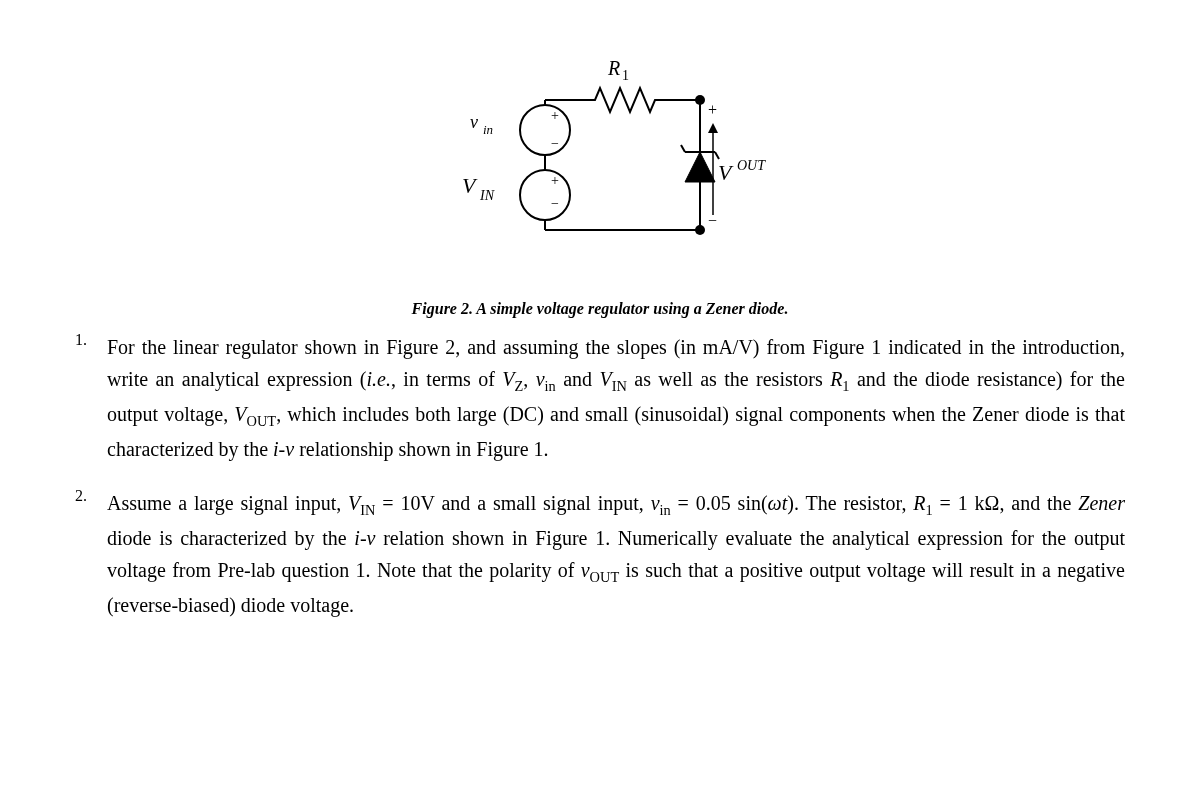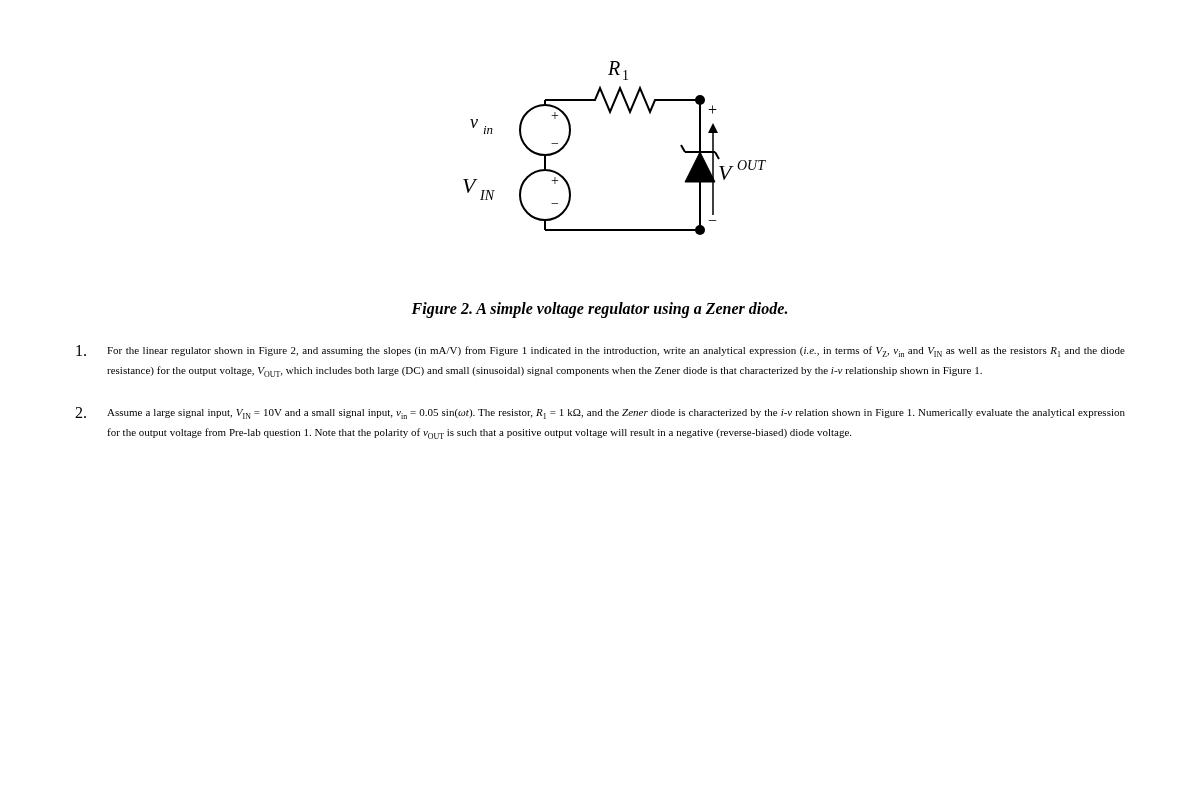--- a/index.html
+++ b/index.html
@@ -27,21 +27,21 @@
     .circuit-svg-wrap {
       position: relative;
       width: 420px;
       height: 260px;
     }
 
     .figure-caption {
       text-align: center;
       font-size: 16px;
       font-weight: bold;
-      margin-bottom: 24px;
+      margin-bottom: 13px;
     }
 
     .figure-caption span {
       font-style: italic;
     }
 
     .questions-section {
       width: 100%;
       max-width: 1050px;
     }
@@ -52,21 +52,21 @@
       align-items: flex-start;
     }
 
     .question-number {
       min-width: 32px;
       font-size: 16px;
       padding-top: 0;
     }
 
     .question-text {
-      font-size: 11px;
+      font-size: 20px;
       line-height: 1.6;
       text-align: justify;
     }
 
     .question-text .italic { font-style: italic; }
     .question-text sub { font-size: 0.72em; }
 
     
     .var {
       font-style: italic;

